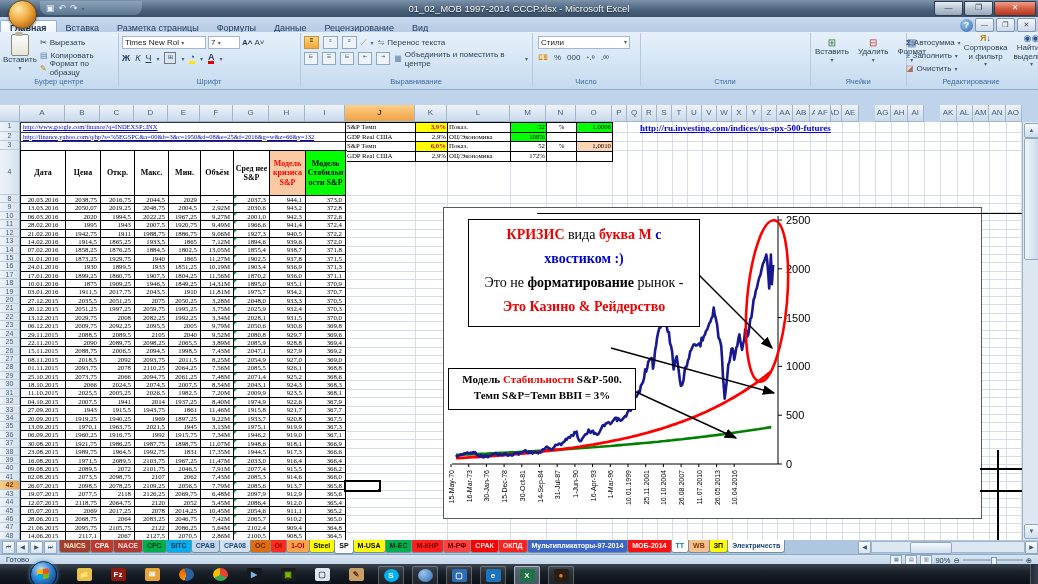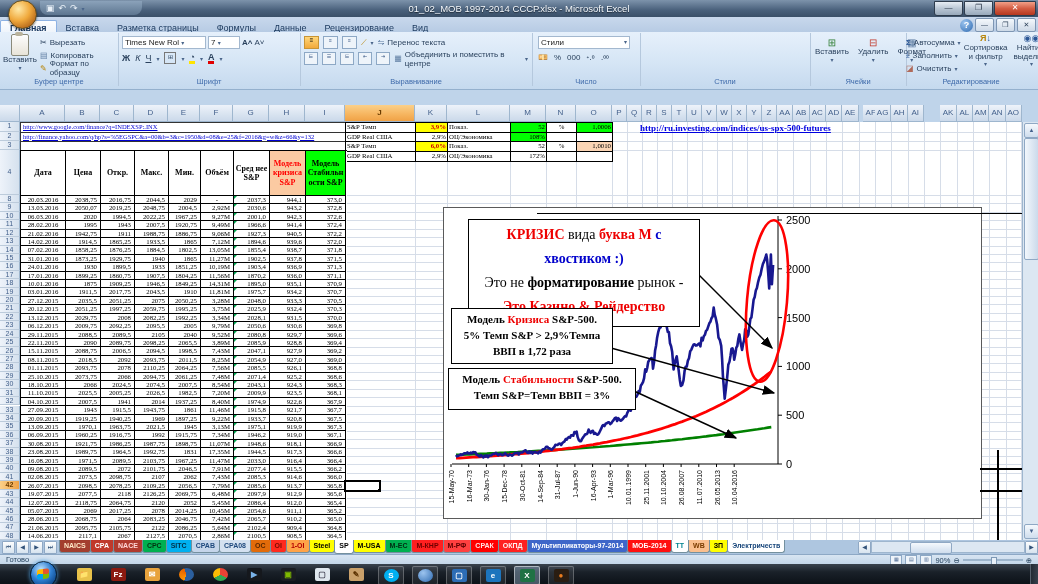--- a/index.html
+++ b/index.html
@@ -348,21 +348,21 @@
       <div class="colh" style="left: 702px; width: 14px;">V</div>
       <div class="colh" style="left: 717px; width: 14px;">W</div>
       <div class="colh" style="left: 732px; width: 14px;">X</div>
       <div class="colh" style="left: 747px; width: 14px;">Y</div>
       <div class="colh" style="left: 762px; width: 14px;">Z</div>
       <div class="colh" style="left: 777px; width: 15.33px;">AA</div>
       <div class="colh" style="left: 793.33px; width: 15.33px;">AB</div>
       <div class="colh" style="left: 809.66px; width: 15.33px;">AC</div>
       <div class="colh" style="left: 825.99px; width: 15.33px;">AD</div>
       <div class="colh" style="left: 842.32px; width: 15.33px;">AE</div>
-      <div class="colh" style="left: 863px; width: 15.33px;">AF</div>
+      <div class="colh" style="left: 815px; width: 15.33px;">AF</div>
       <div class="colh" style="left: 874.98px; width: 15.33px;">AG</div>
       <div class="colh" style="left: 891.31px; width: 15.33px;">AH</div>
       <div class="colh" style="left: 907.64px; width: 15.33px;">AI</div>
       <div class="colh" style="left: 923.97px; width: 15.33px; margin-top: 35px;">AJ</div>
       <div class="colh" style="left: 940.3px; width: 15.33px;">AK</div>
       <div class="colh" style="left: 956.63px; width: 15.33px;">AL</div>
       <div class="colh" style="left: 972.96px; width: 15.33px;">AM</div>
       <div class="colh" style="left: 989.29px; width: 15.33px;">AN</div>
       <div class="colh" style="left: 1005.62px; width: 15.33px;">AO</div>
     </div>
@@ -1062,25 +1062,20 @@
           <line x1="236" y1="48" x2="328" y2="140" stroke="#000" stroke-width="1.4" marker-end="url(#arr)"></line>
           <line x1="167" y1="140" x2="330" y2="185" stroke="#000" stroke-width="1.4" marker-end="url(#arr)"></line>
           <line x1="190" y1="183" x2="292" y2="230" stroke="#000" stroke-width="1.4" marker-end="url(#arr)"></line>
         </svg>
       <div class="annbox" id="abox1">
         <span class="red">КРИЗИС</span><span class="plain" style="font-weight:normal;"> вида </span><span class="red">буква М</span><span class="blue"> с</span><br>
         <span class="blue">хвостиком :)</span><br>
         <span style="font-weight:normal;">Это не </span><span>форматирование</span><span style="font-weight:normal;"> рынок -</span><br>
         <span class="red">Это Казино &amp; Рейдерство</span>
       </div>
-      <div class="annbox" id="abox2">
-        <span>Модель </span><span class="red">Кризиса</span><span> S&amp;P-500.</span><br>
-        <span>5% Темп S&amp;P &gt; 2,9%Темпа</span><br>
-        <span>ВВП в 1,72 раза</span>
-      </div>
       <div class="annbox" id="abox3">
         <span>Модель </span><span class="red">Стабильности</span><span> S&amp;P-500.</span><br>
         <span>Темп S&amp;P=Темп ВВП = 3%</span>
       </div>
     </div>
 
     <div class="blackline" style="left:537px;top:91px;width:501px;height:1px;"></div>
     <div class="blackline" style="left:980px;top:346px;width:42px;height:2px;"></div>
     <div class="blackline" style="left:980px;top:368px;width:42px;height:2px;"></div>
     <div class="blackline" style="left:997px;top:328px;width:2px;height:90px;"></div>

